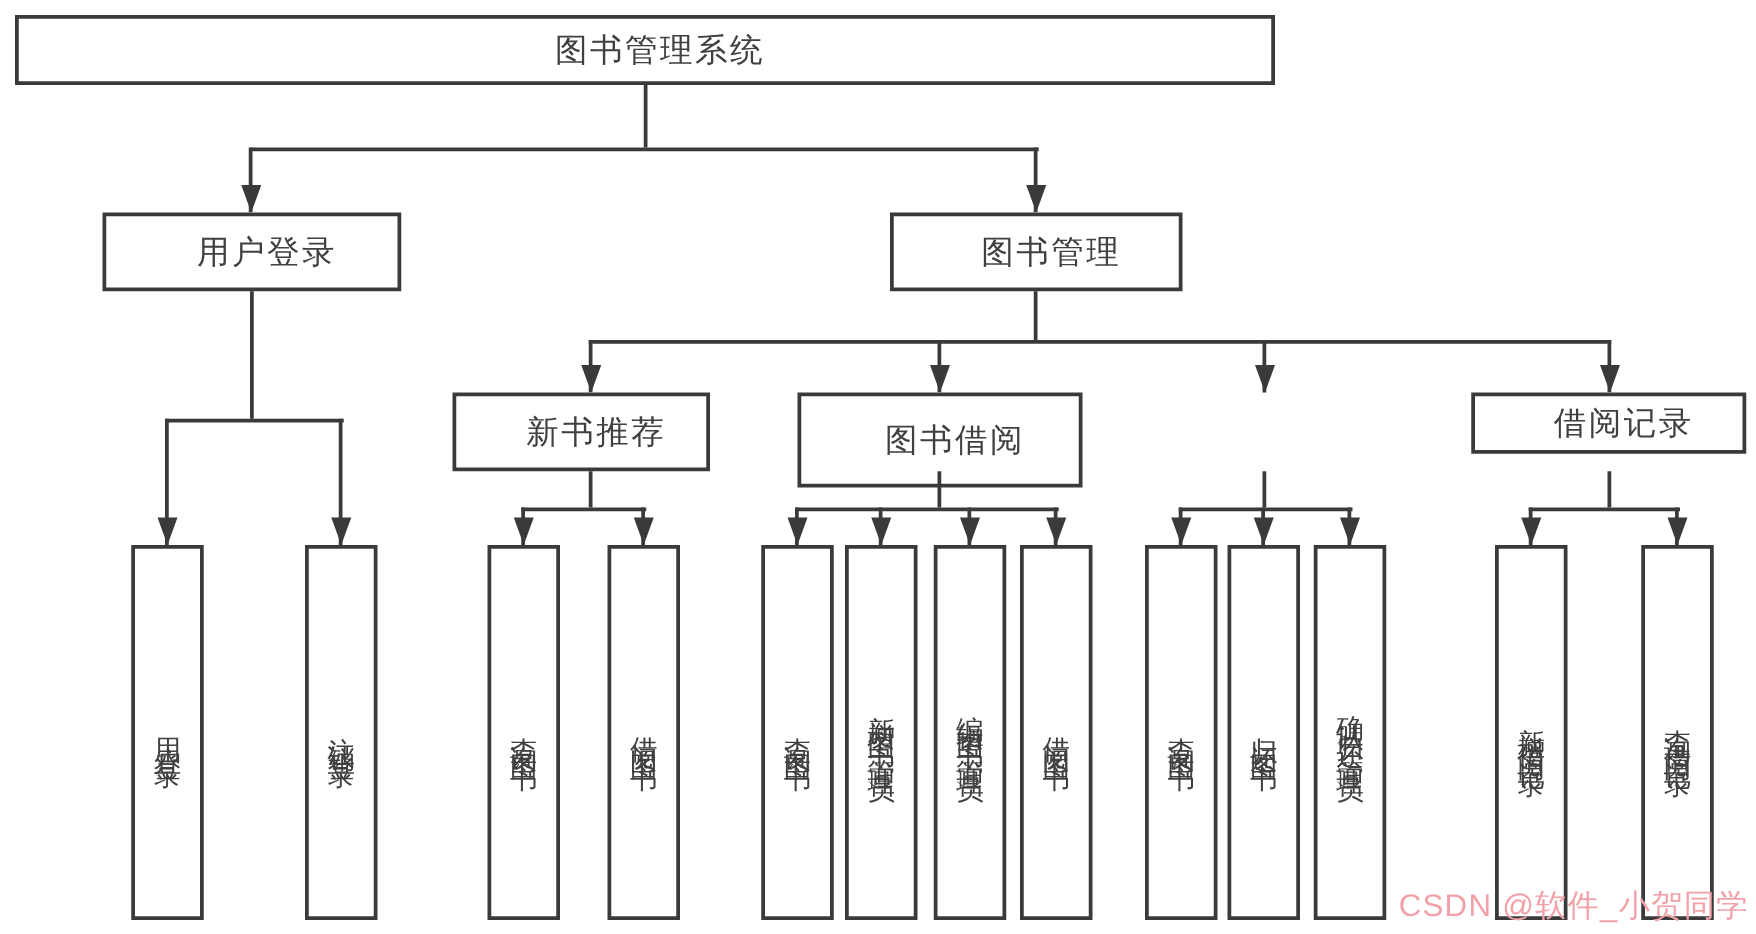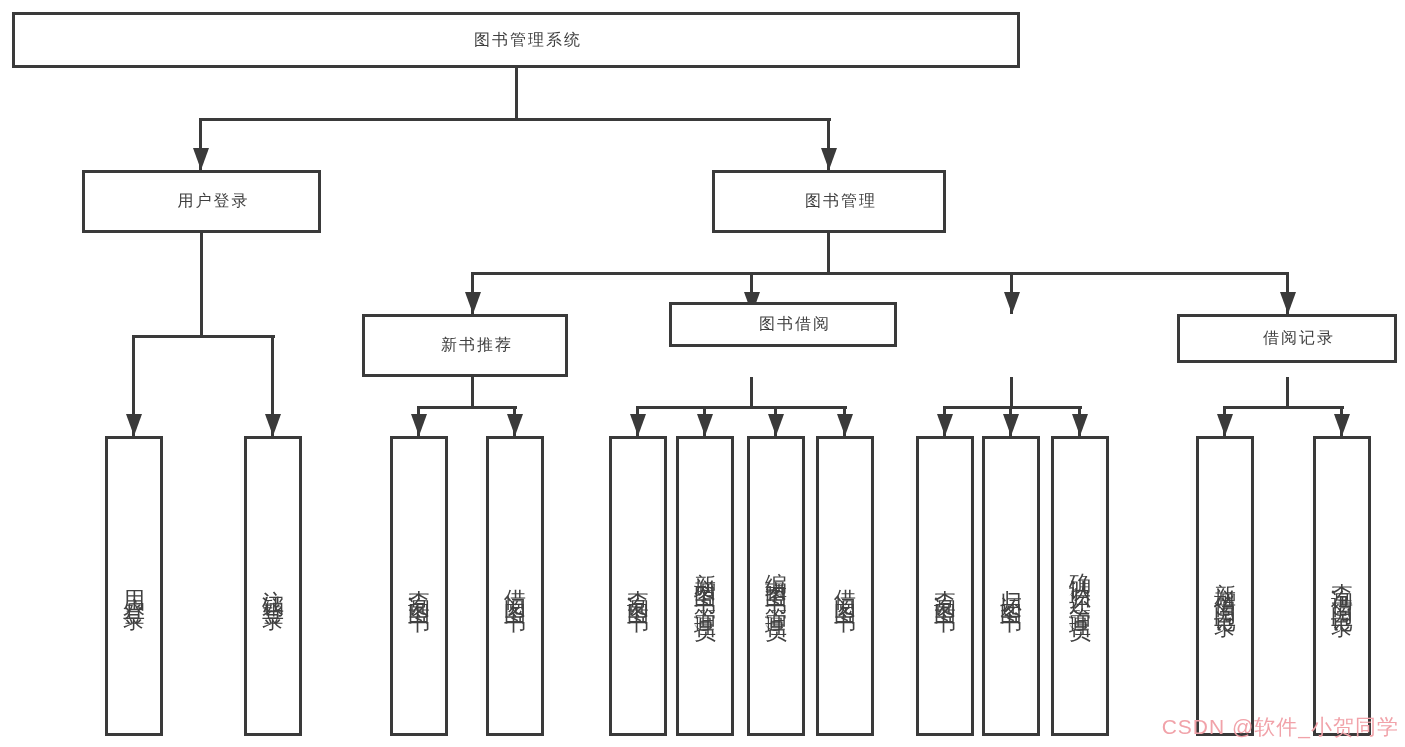--- a/index.html
+++ b/index.html
@@ -16,21 +16,21 @@
     overflow:hidden;
   }
   .box{
     position:absolute;
     box-sizing:border-box;
     border:3px solid var(--line);
     background:#ffffff;
     display:flex;
     align-items:center;
     justify-content:center;
-    font-size:16px;
+    font-size:26px;
     color:var(--ink);
     letter-spacing:2px;
     text-align:center;
     padding-left:24px;
   }
   .vbox{
     writing-mode:vertical-rl;
     text-orientation:mixed;
     letter-spacing:7px;
     line-height:1.1;
@@ -51,21 +51,21 @@
     bottom:0;left:50%;
     transform:translateX(-50%);
     width:0;height:0;
     border-left:8px solid transparent;
     border-right:8px solid transparent;
     border-top:22px solid var(--line);
   }
   .watermark{
     position:absolute;
     right:6px;bottom:6px;
-    font-size:21px;
+    font-size:25px;
     letter-spacing:1px;
     color:var(--wm);
     white-space:nowrap;
   }
 </style>
 </head>
 <body>
 
 <div id="stage">
 
@@ -85,21 +85,21 @@
   <div class="arrow" style="left:271px;top:335px;height:101px;"></div>
 
   <div class="vline" style="left:827px;top:233px;height:39px;"></div>
   <div class="hline" style="left:471px;top:272px;width:818px;"></div>
   <div class="arrow" style="left:471px;top:272px;height:42px;"></div>
   <div class="arrow" style="left:750px;top:272px;height:42px;"></div>
   <div class="arrow" style="left:1010px;top:272px;height:42px;"></div>
   <div class="arrow" style="left:1286px;top:272px;height:42px;"></div>
 
   <div class="box" style="left:362px;top:314px;width:206px;height:63px;">新书推荐</div>
-  <div class="box" style="left:638px;top:302px;width:228px;height:45px;margin-left:31px;">图书借阅</div>
+  <div class="box" style="left:638px;top:314px;width:228px;height:76px;">图书借阅</div>
   <div class="box" style="left:1177px;top:314px;width:220px;height:49px;">借阅记录</div>
 
   <div class="vline" style="left:471px;top:377px;height:29px;"></div>
   <div class="hline" style="left:417px;top:406px;width:100px;"></div>
   <div class="arrow" style="left:417px;top:406px;height:30px;"></div>
   <div class="arrow" style="left:513px;top:406px;height:30px;"></div>
 
   <div class="vline" style="left:750px;top:377px;height:29px;"></div>
   <div class="hline" style="left:636px;top:406px;width:211px;"></div>
   <div class="arrow" style="left:636px;top:406px;height:30px;"></div>

